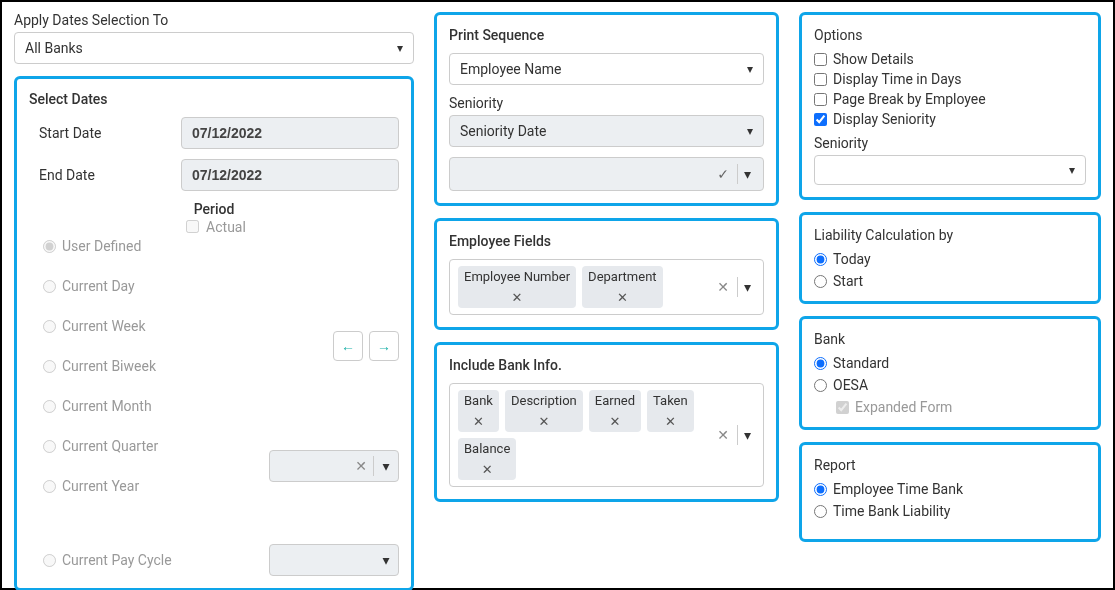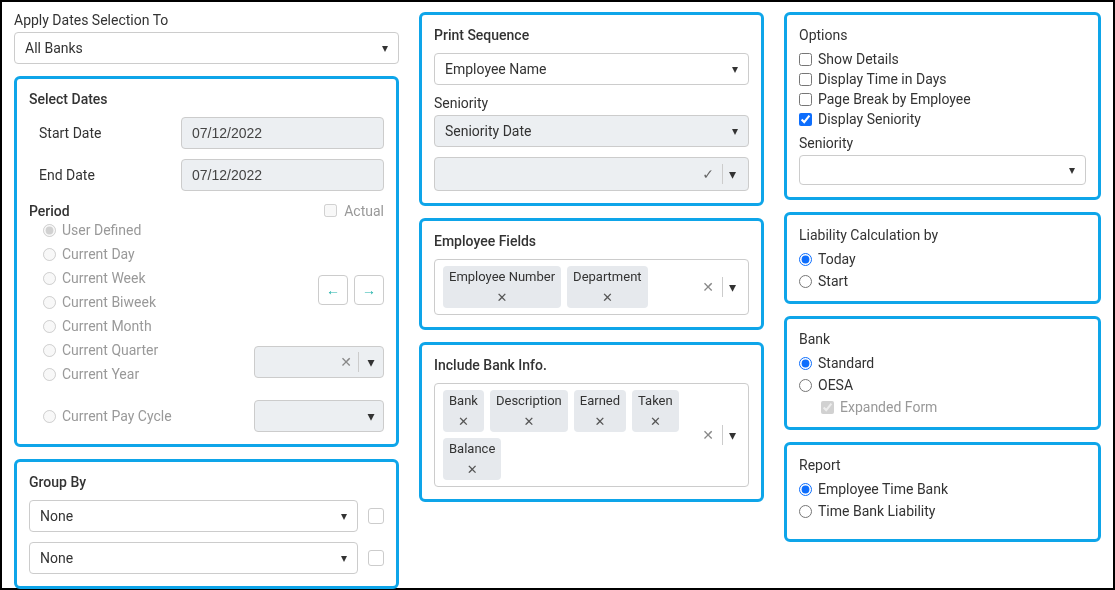--- a/index.html
+++ b/index.html
@@ -69,25 +69,27 @@
     padding-left: 10px;
   }
   input.date-input {
     flex: 1;
     border: 1px solid #ccc;
     border-radius: 4px;
     padding: 7px 10px;
     background: #eceff2;
     font-size: 14px;
     color: #444;
+    font-weight: bold;
   }
   .period-row {
     display: flex;
     justify-content: space-between;
     align-items: center;
+    flex-direction: column;
   }
   .actual {
     display: flex;
     align-items: center;
     gap: 4px;
     color: #999;
   }
   .radio-item {
     display: flex;
     align-items: center;
@@ -203,21 +205,21 @@
     gap: 6px;
     margin-bottom: 6px;
   }
   .radio-row input[type="radio"] { margin:0; accent-color: #0d6efd; }
   .indent { padding-left: 22px; color: #999; }
   .sec-title { font-size:14px; margin-bottom:8px; }
   .check-icon { color: #666; padding-right:6px; }
   .period-grid {
     display: grid;
     grid-template-columns: 1fr 130px;
-    gap: 4px 10px;
+    gap: 20px 10px;
     align-items: center;
     padding-left: 14px;
     color: #999;
   }
   .period-grid .radio-item { min-height:20px; }
   .period-grid .arrow-cell {
     display:flex; justify-content:flex-end; align-items:center;
   }
 </style>
 </head>

